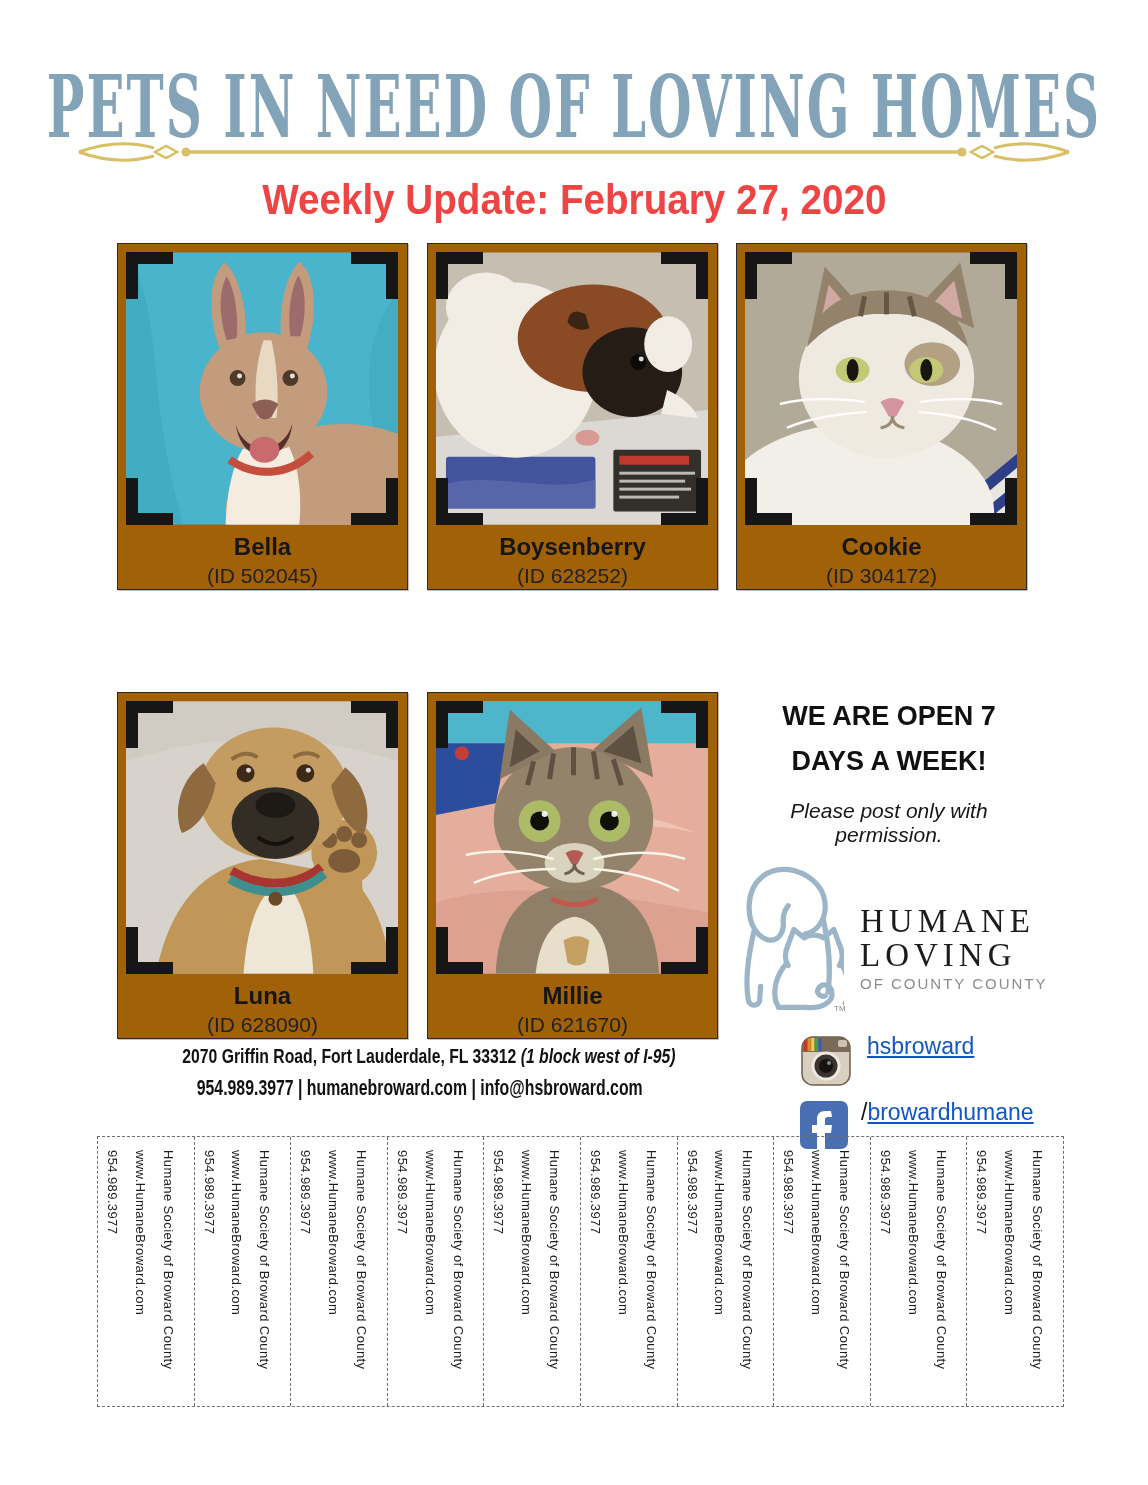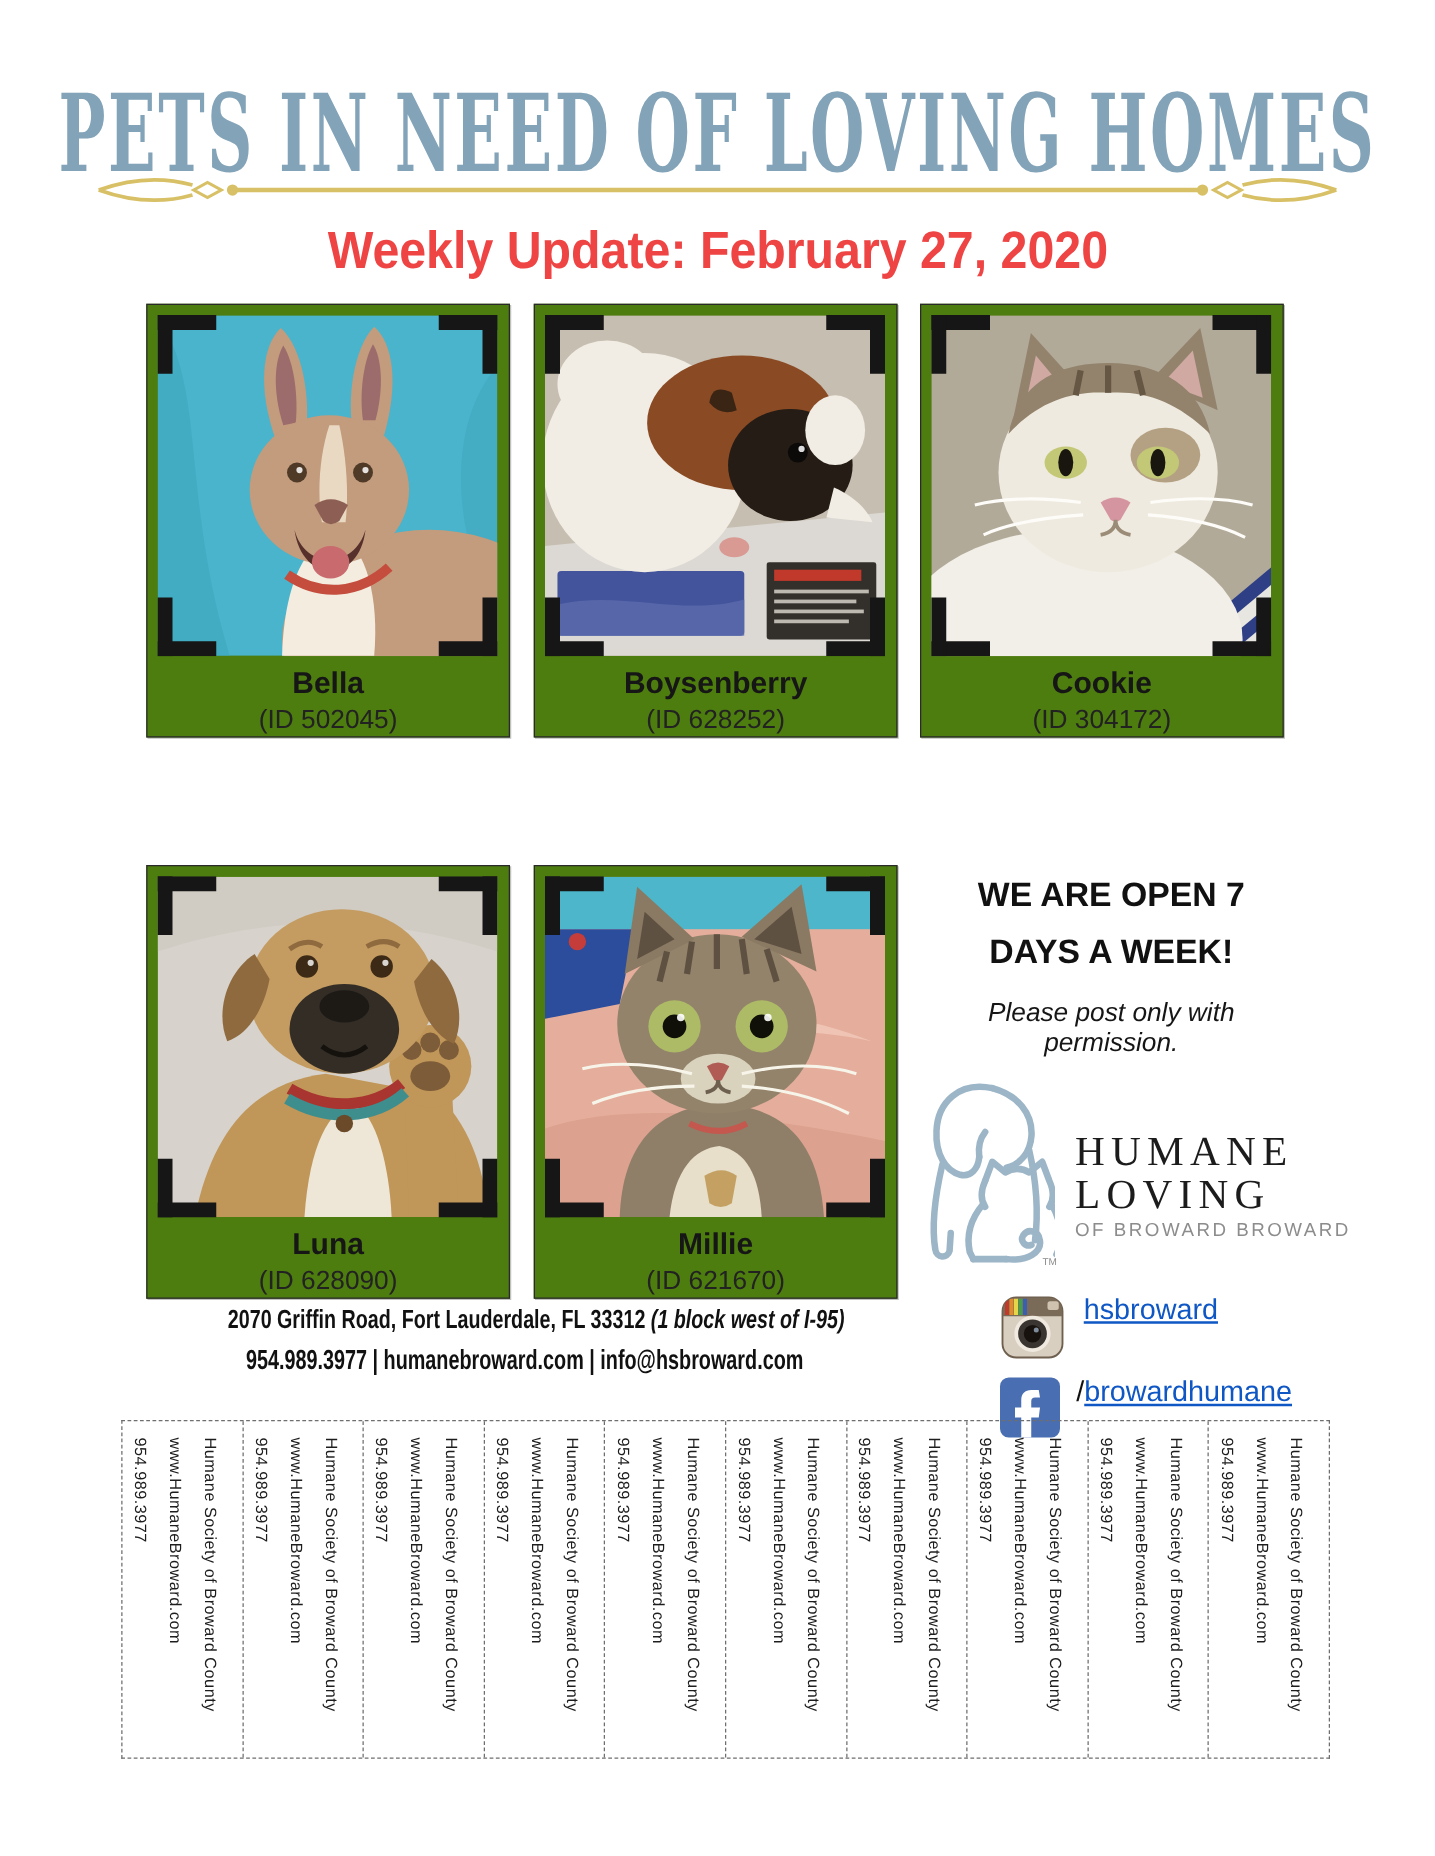--- a/index.html
+++ b/index.html
@@ -18,21 +18,21 @@
   .subtitle {
     position:absolute; top:176px; left:0; width:100%; text-align:center;
     font-size:42px; font-weight:700; color:#ef4444; white-space:nowrap;
   }
   .cx92 { display:inline-block; transform:scaleX(.92); transform-origin:center; }
   .cx75 { display:inline-block; transform:scaleX(.75); transform-origin:center; }
   .cx72 { display:inline-block; transform:scaleX(.72); transform-origin:center; }
 
   
   .card {
-    position:absolute; width:291px; background:#4d7c0f;
+    position:absolute; width:291px; background:#a16207;
     border:1.5px solid #2a2a2a; padding:8px 8px 0 8px;
     box-shadow:1px 1px 0 rgba(0,0,0,.25);
   }
   .photo { position:relative; width:272px; height:273px; overflow:hidden; }
   .photo svg { display:block; }
   .bk { position:absolute; width:47px; height:47px; pointer-events:none; }
   .bk.tl { top:0; left:0; border-top:12px solid #161616; border-left:12px solid #161616; }
   .bk.tr { top:0; right:0; border-top:12px solid #161616; border-right:12px solid #161616; }
   .bk.bl { bottom:0; left:0; border-bottom:12px solid #161616; border-left:12px solid #161616; }
   .bk.br { bottom:0; right:0; border-bottom:12px solid #161616; border-right:12px solid #161616; }
@@ -297,21 +297,21 @@
             <path d="M108,108 C116,122 118,138 112,150"></path>
             <path d="M70,154 C88,156 100,148 98,138 C97,130 88,128 84,134 C81,139 86,144 91,142"></path>
             <path d="M42,154 L70,154"></path>
           </g>
         </svg>
         <span class="logo-tm">TM</span>
       </div>
       <div class="logo-text">
         <div class="hs-big">HUMANE</div>
         <div class="hs-big">LOVING</div>
-        <div class="hs-sub">OF BROWARD BROWARD</div>
+        <div class="hs-sub">OF COUNTY COUNTY</div>
       </div>
     </div>
 
     <div class="social-row insta">
       <svg width="56" height="56" viewBox="0 0 56 56">
         <defs>
           <clipPath id="igclip">
               <rect x="4" y="4" width="48" height="48" rx="11"></rect>
             </clipPath>
         </defs>

